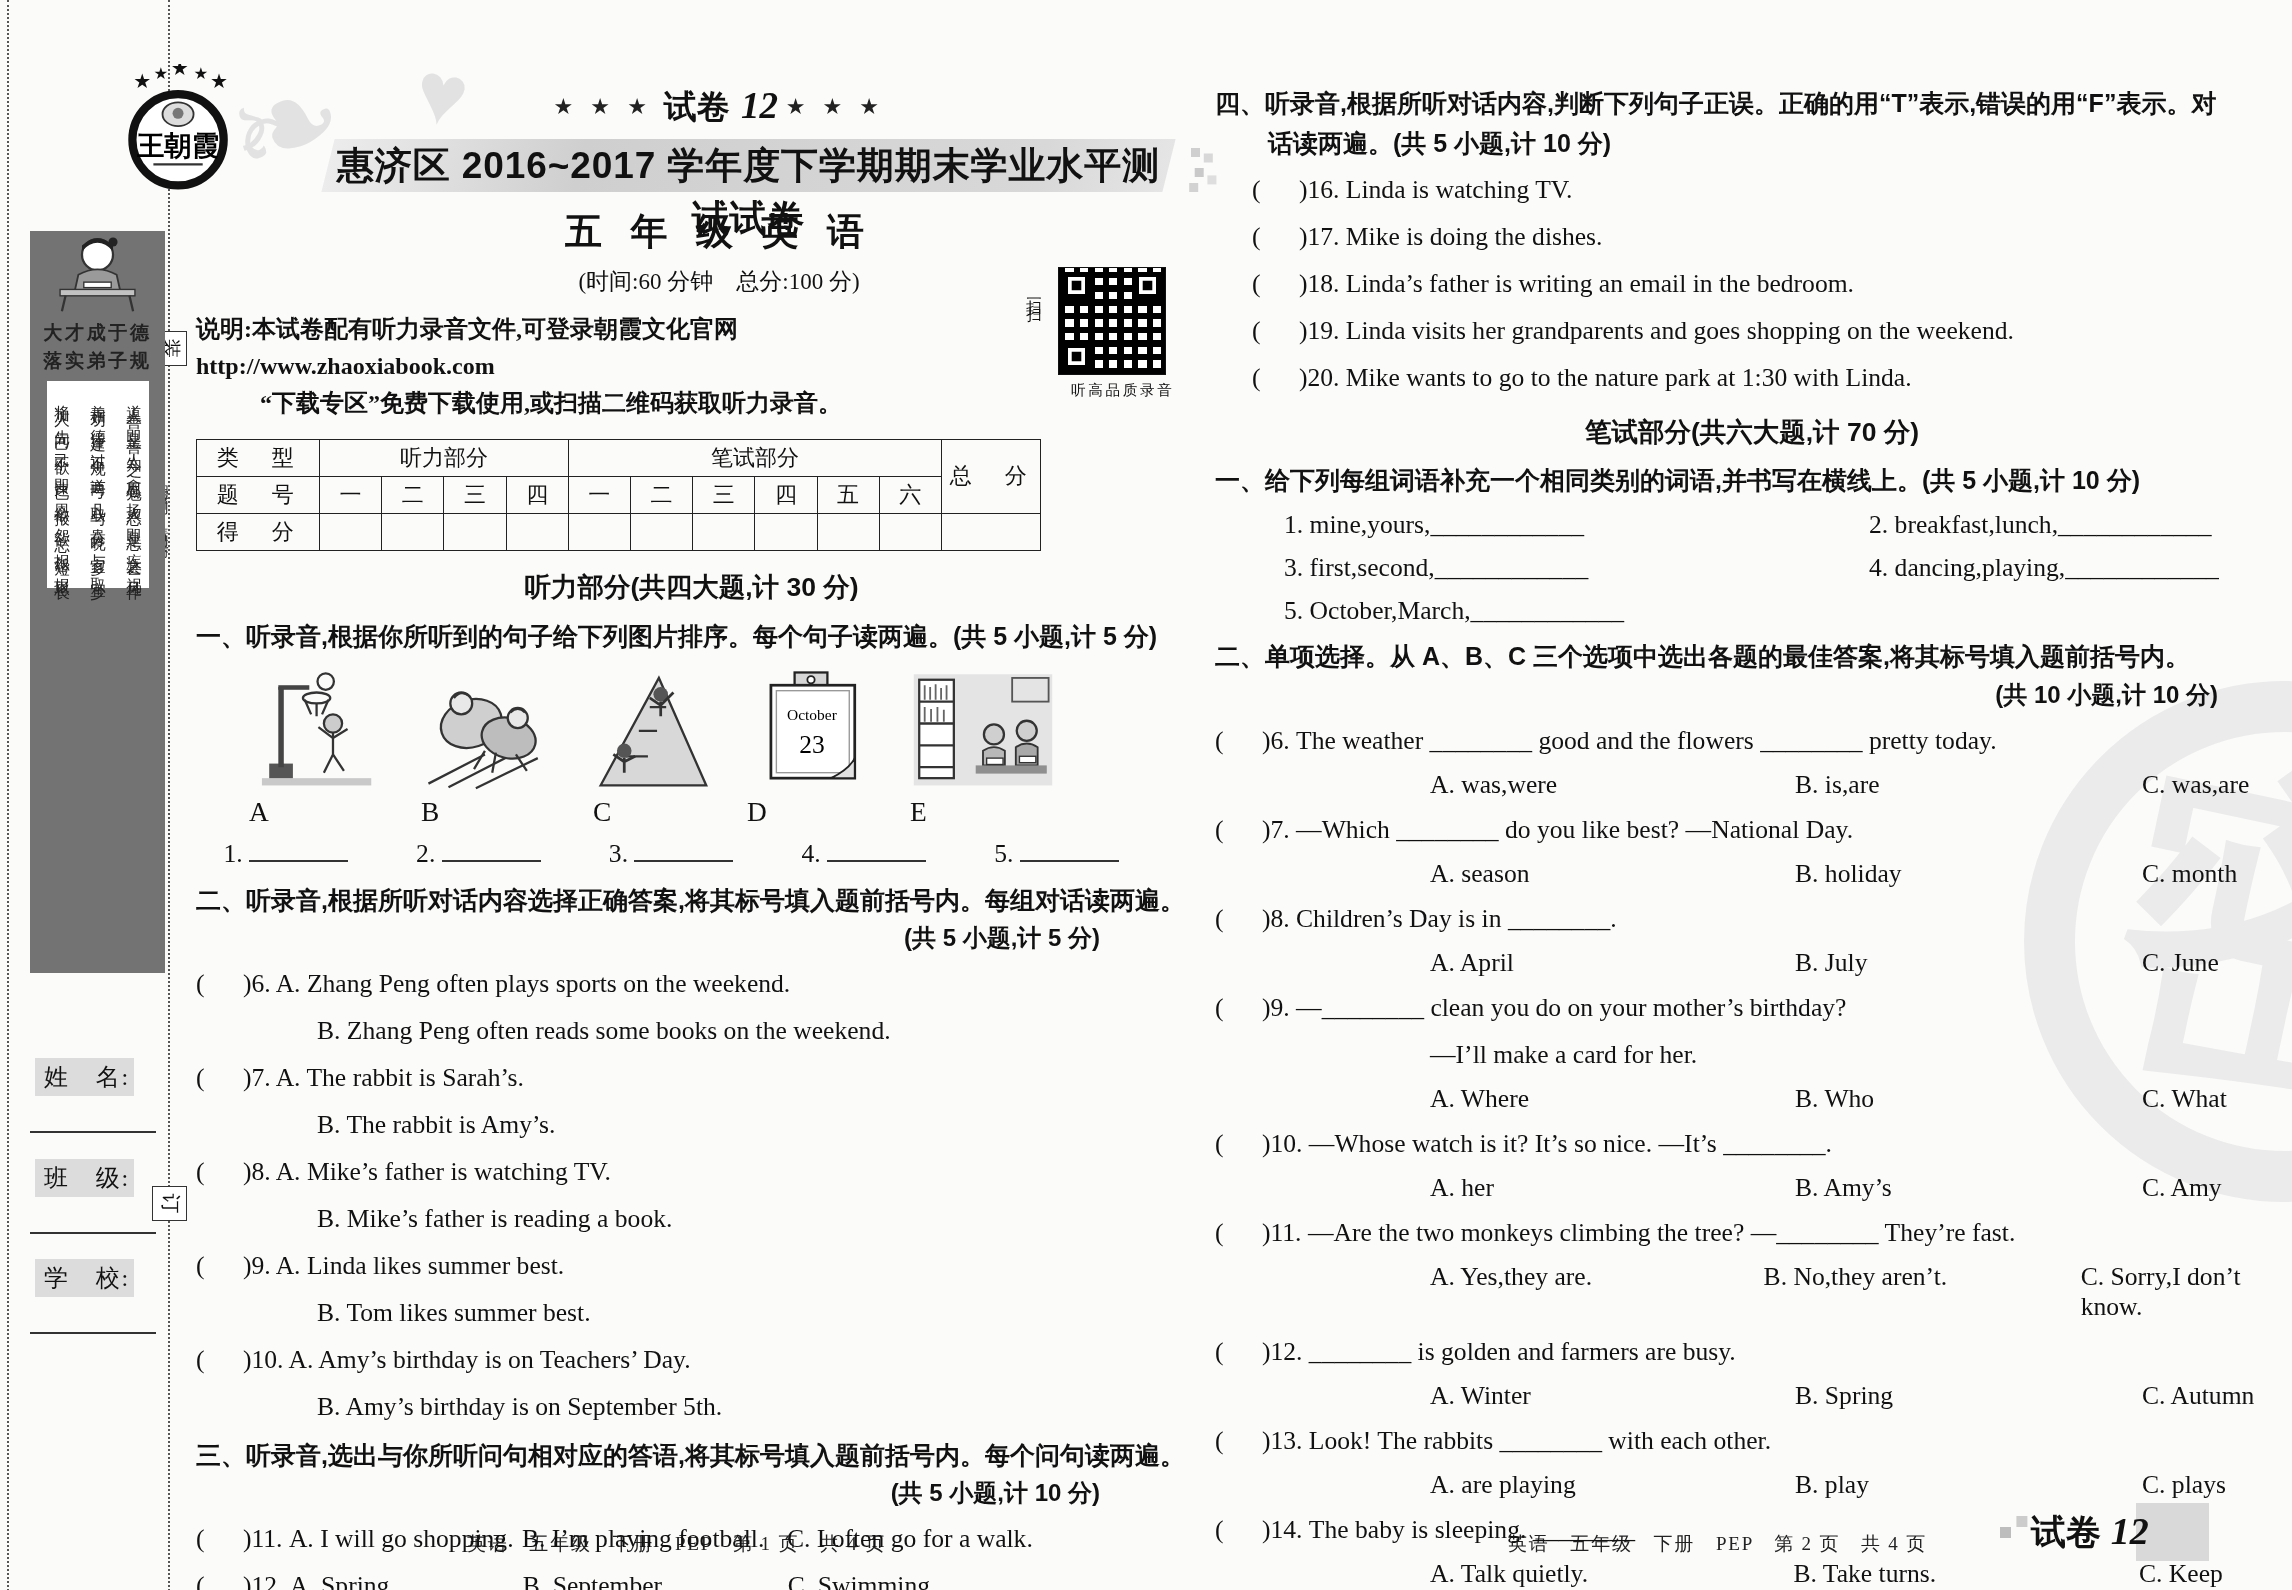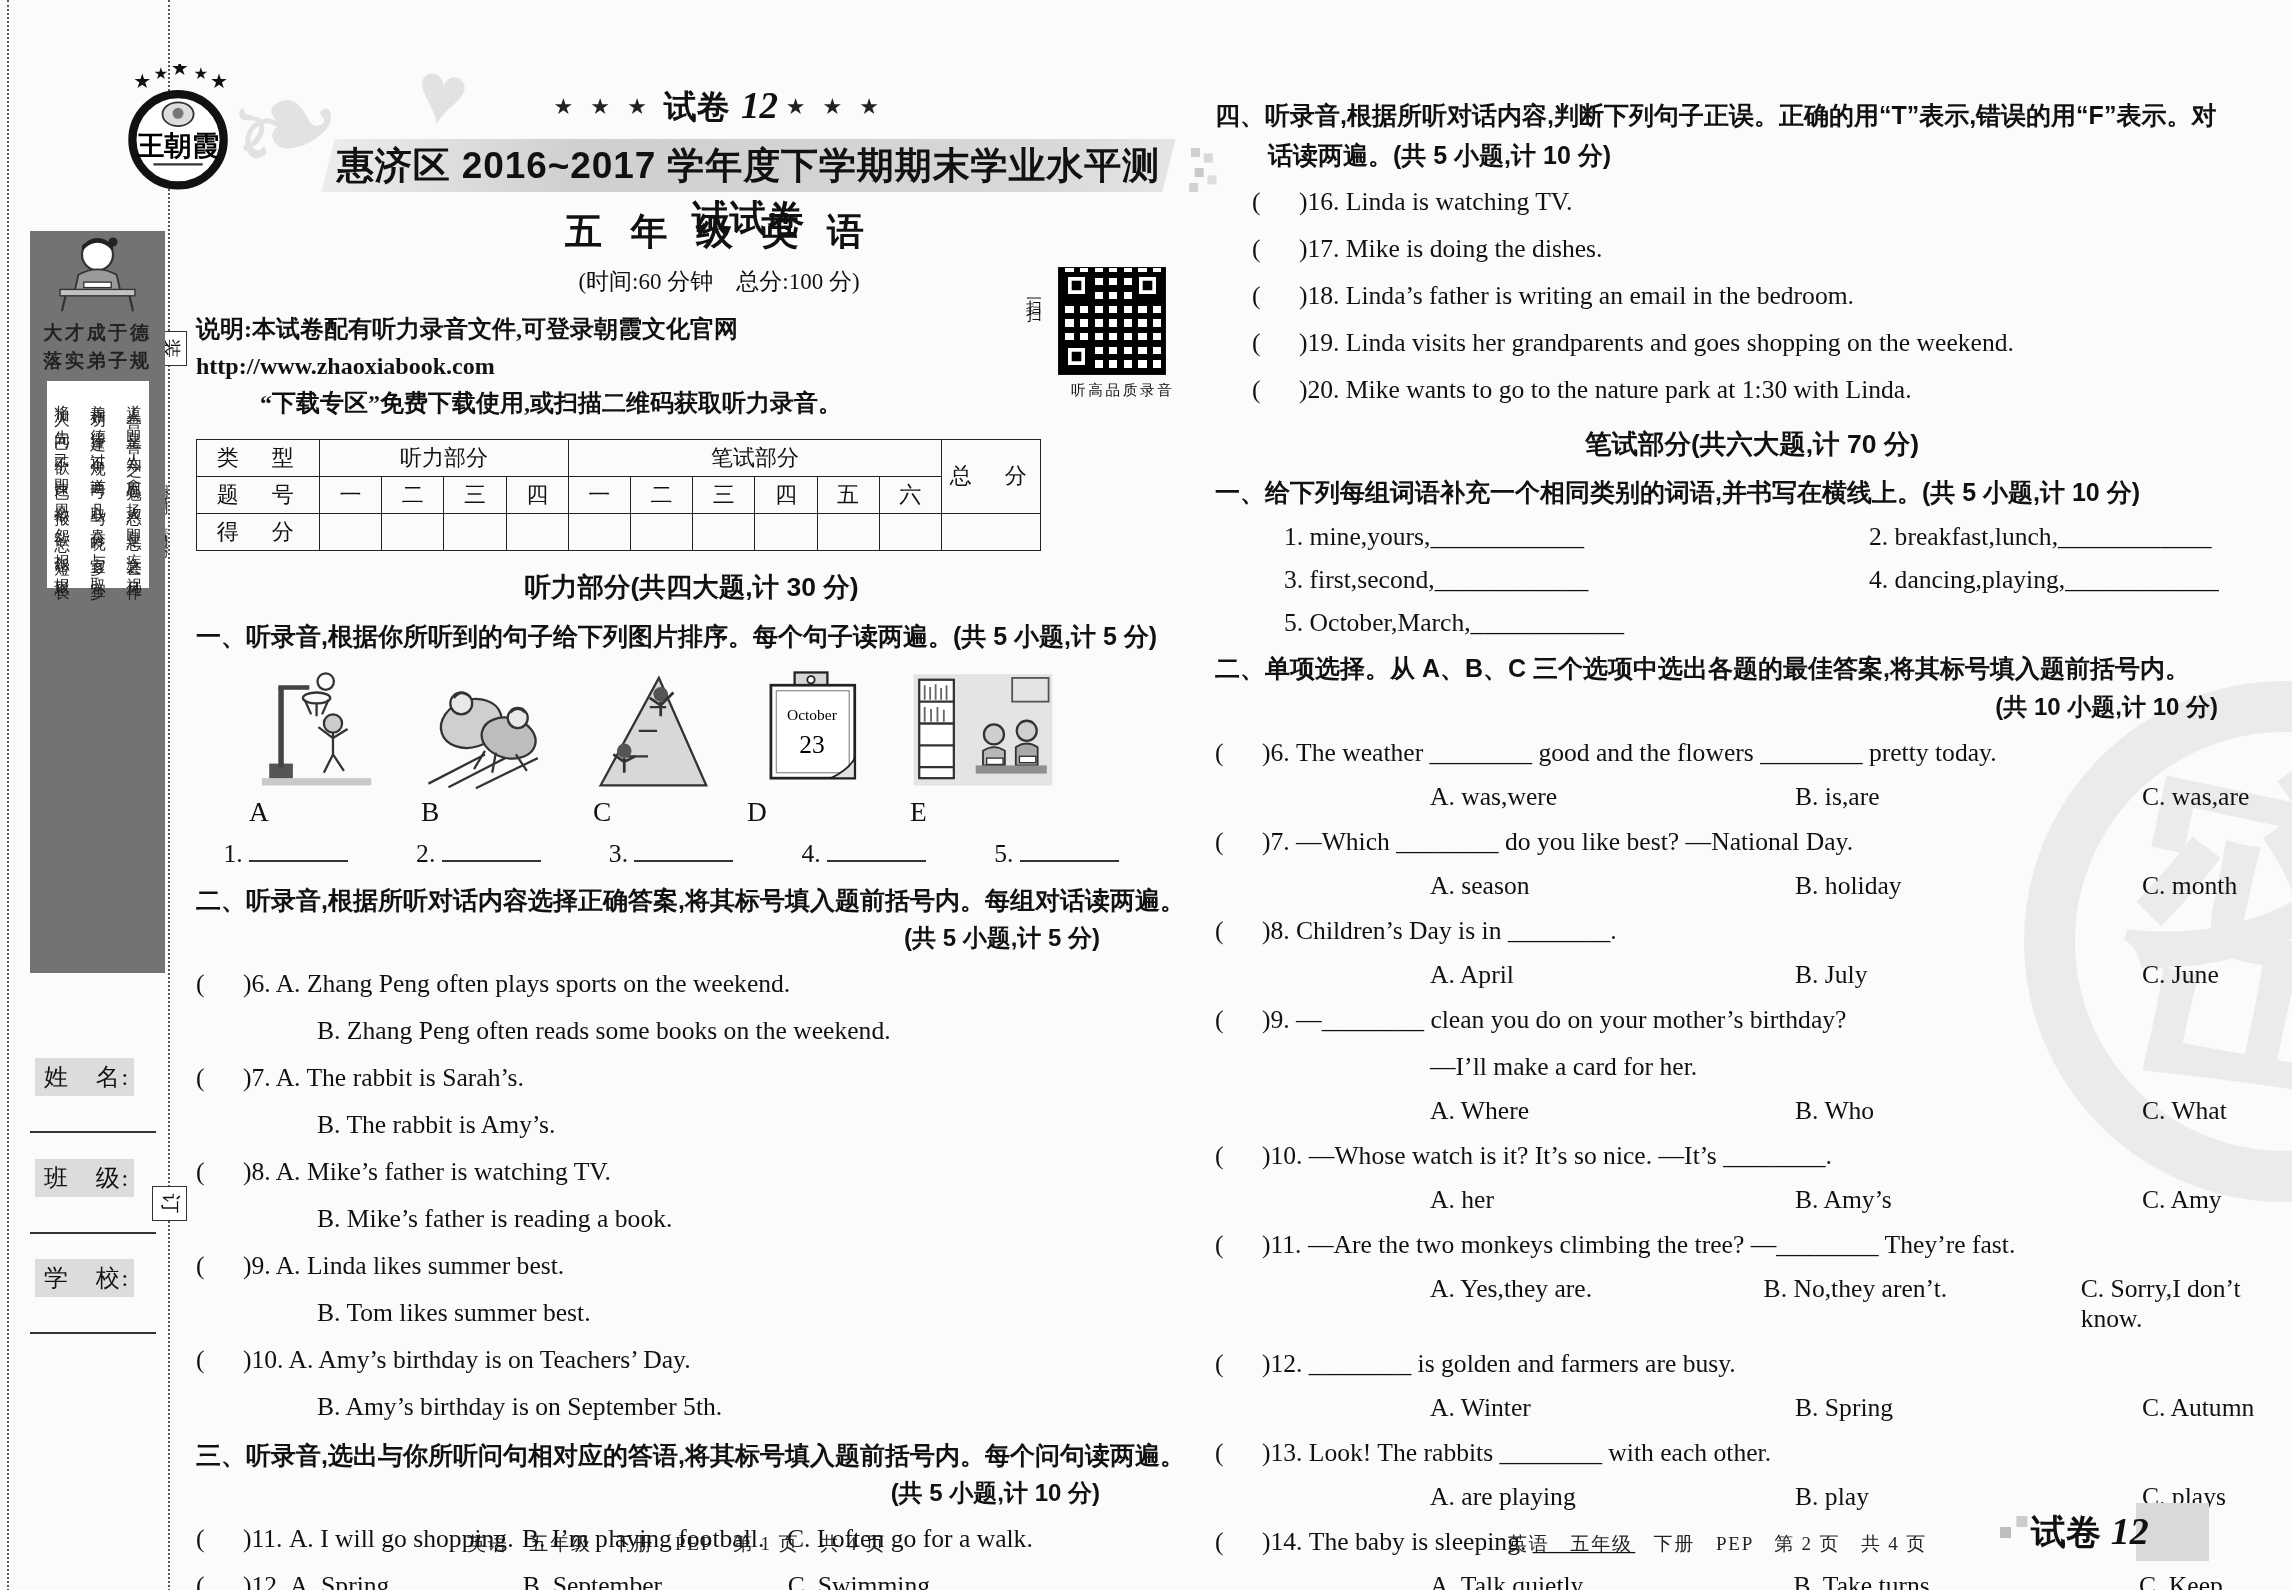--- a/index.html
+++ b/index.html
@@ -302,21 +302,21 @@
     <div class="q row3">
         <span class="qp">(      )12. </span>
         <span class="c1">A. Spring.</span>
         <span class="c2">B. September.</span>
         <span>C. Swimming.</span>
       </div>
 
   </div>
 
   <div class="page2">
-    <div class="sec-title" style="margin-top:12px">四、听录音,根据所听对话内容,判断下列句子正误。正确的用“T”表示,错误的用“F”表示。对</div>
+    <div class="sec-title" style="margin-top:0">四、听录音,根据所听对话内容,判断下列句子正误。正确的用“T”表示,错误的用“F”表示。对</div>
     <div class="sec-title" style="padding-left:53px;margin-top:7.3px">话读两遍。(共 5 小题,计 10 分)</div>
 
     <div class="q" style="padding-left:37px"><span class="qp">(      )16. </span><span>Linda is watching TV.</span></div>
     <div class="q" style="padding-left:37px"><span class="qp">(      )17. </span><span>Mike is doing the dishes.</span></div>
     <div class="q" style="padding-left:37px"><span class="qp">(      )18. </span><span>Linda’s father is writing an email in the bedroom.</span></div>
     <div class="q" style="padding-left:37px"><span class="qp">(      )19. </span><span>Linda visits her grandparents and goes shopping on the weekend.</span></div>
     <div class="q" style="padding-left:37px"><span class="qp">(      )20. </span><span>Mike wants to go to the nature park at 1:30 with Linda.</span></div>
 
     <div class="center-h">笔试部分(共六大题,计 70 分)</div>
 

